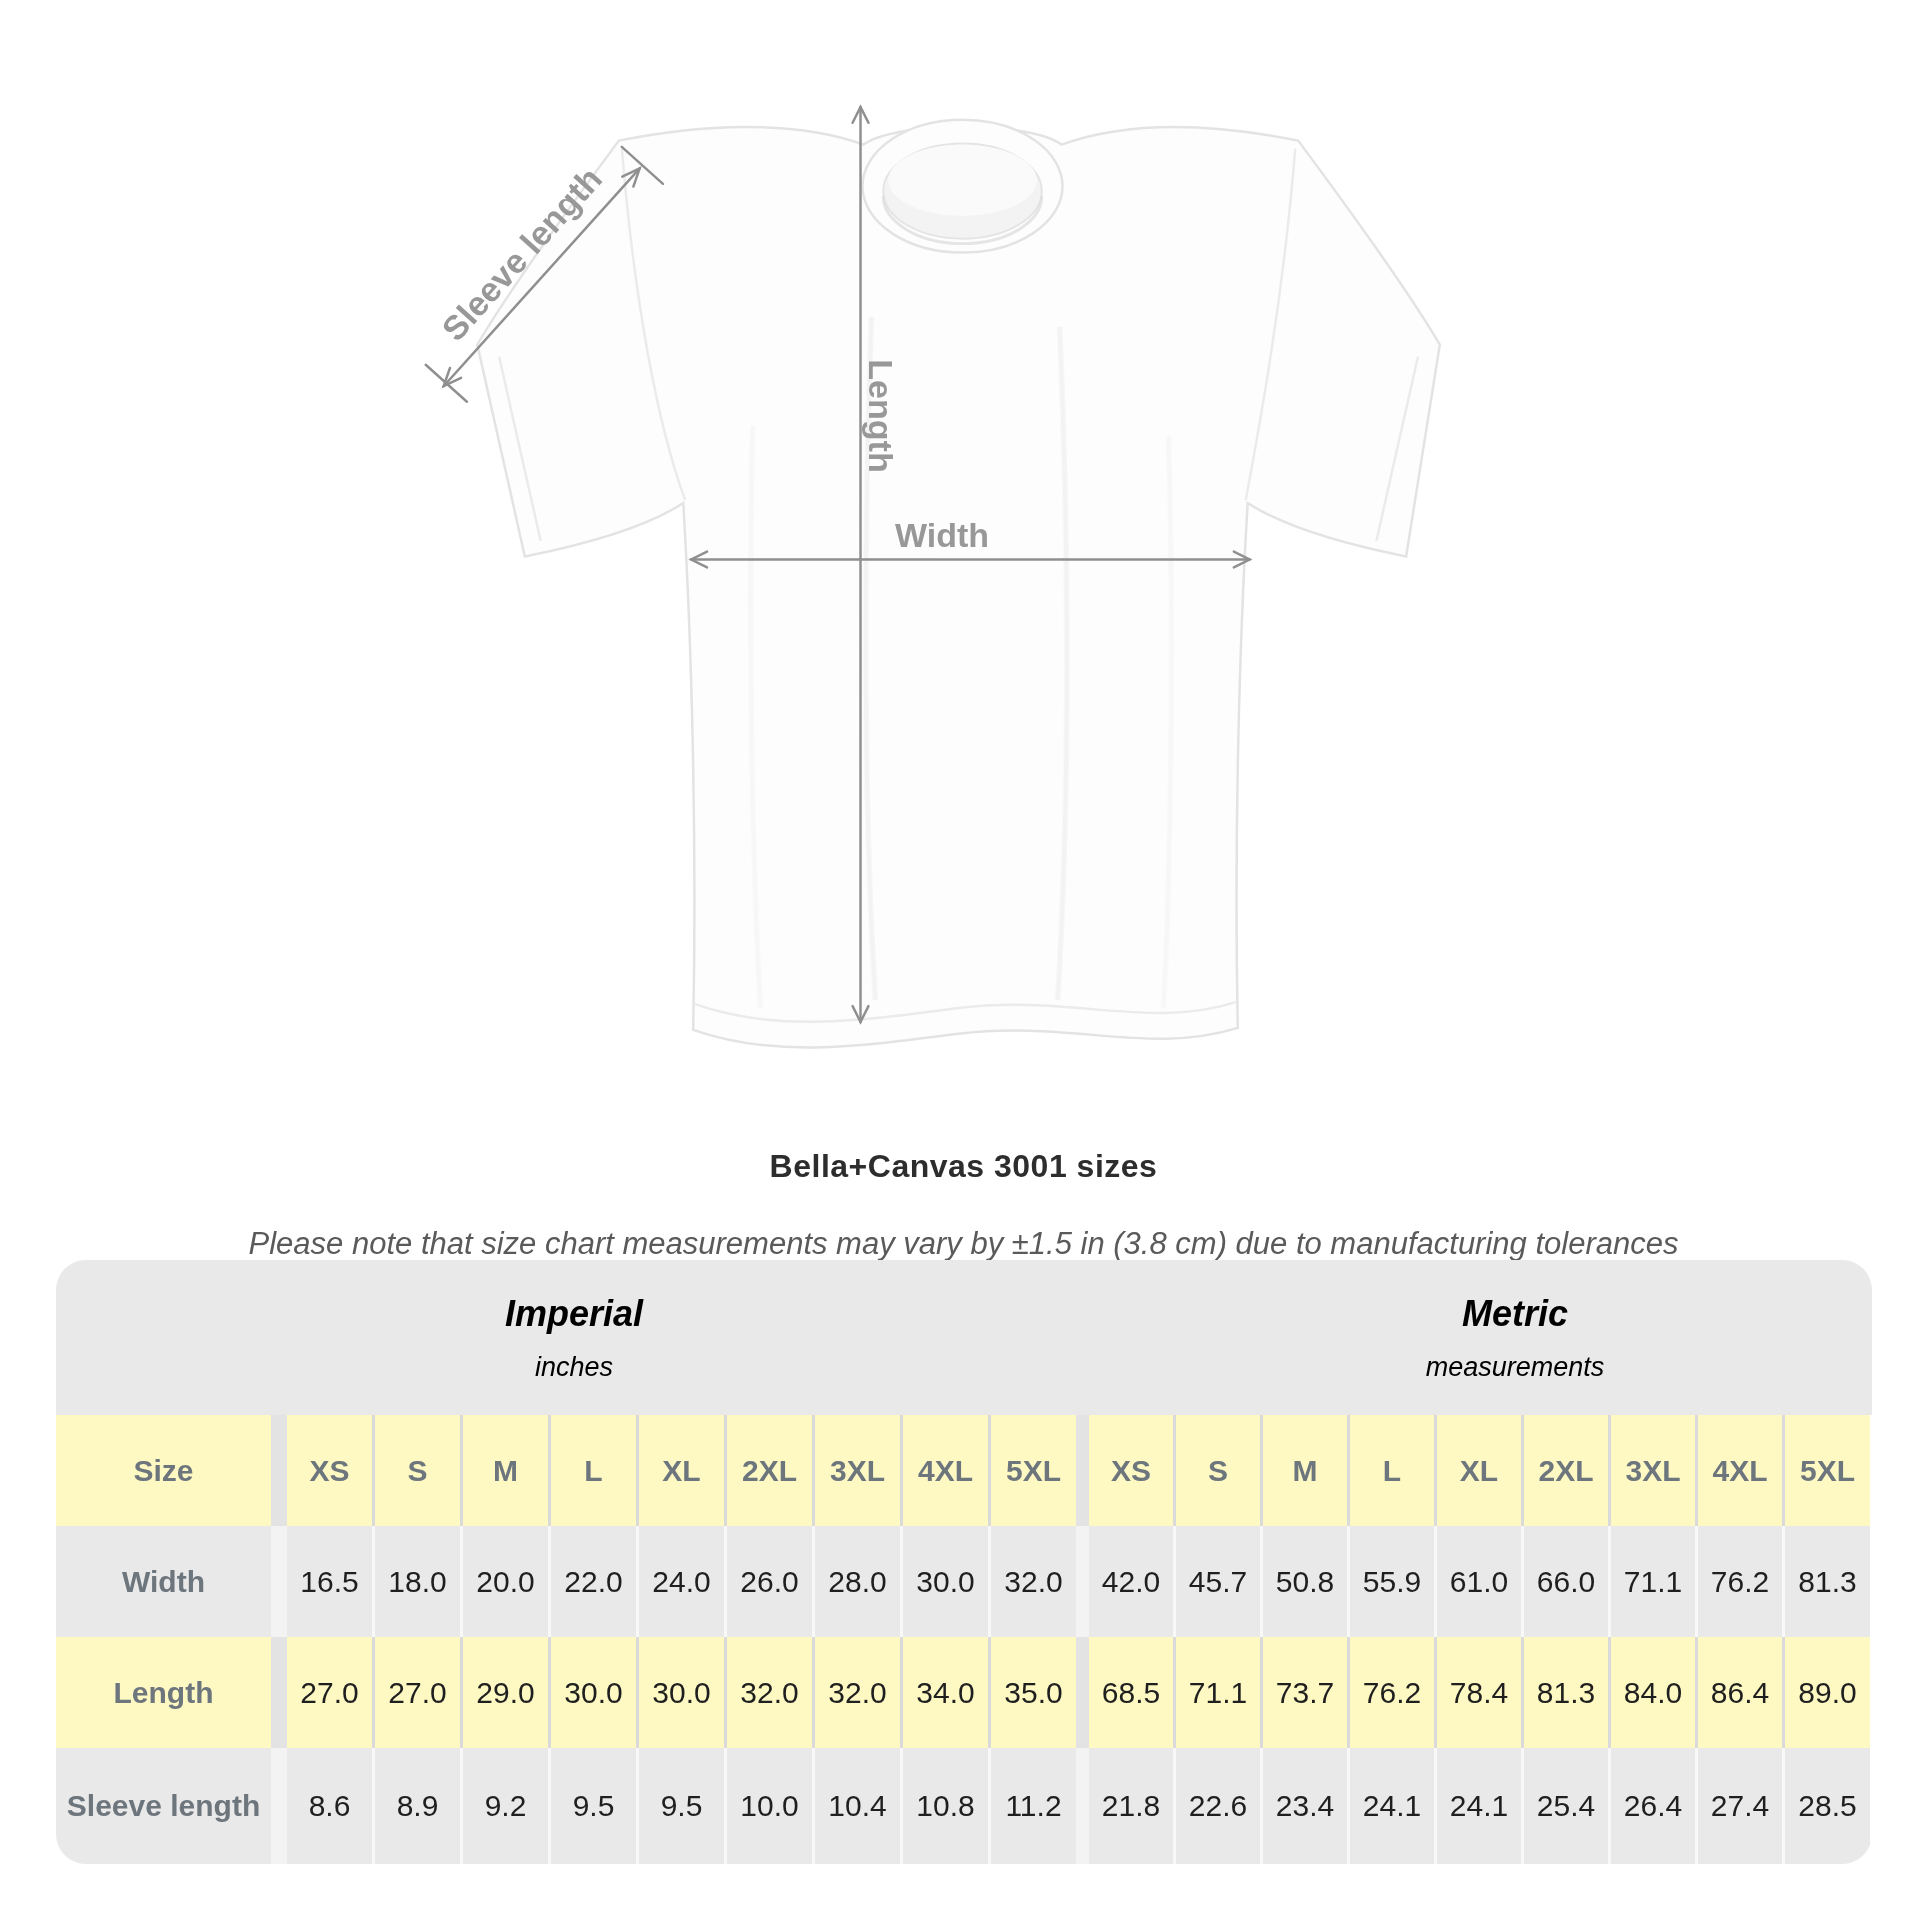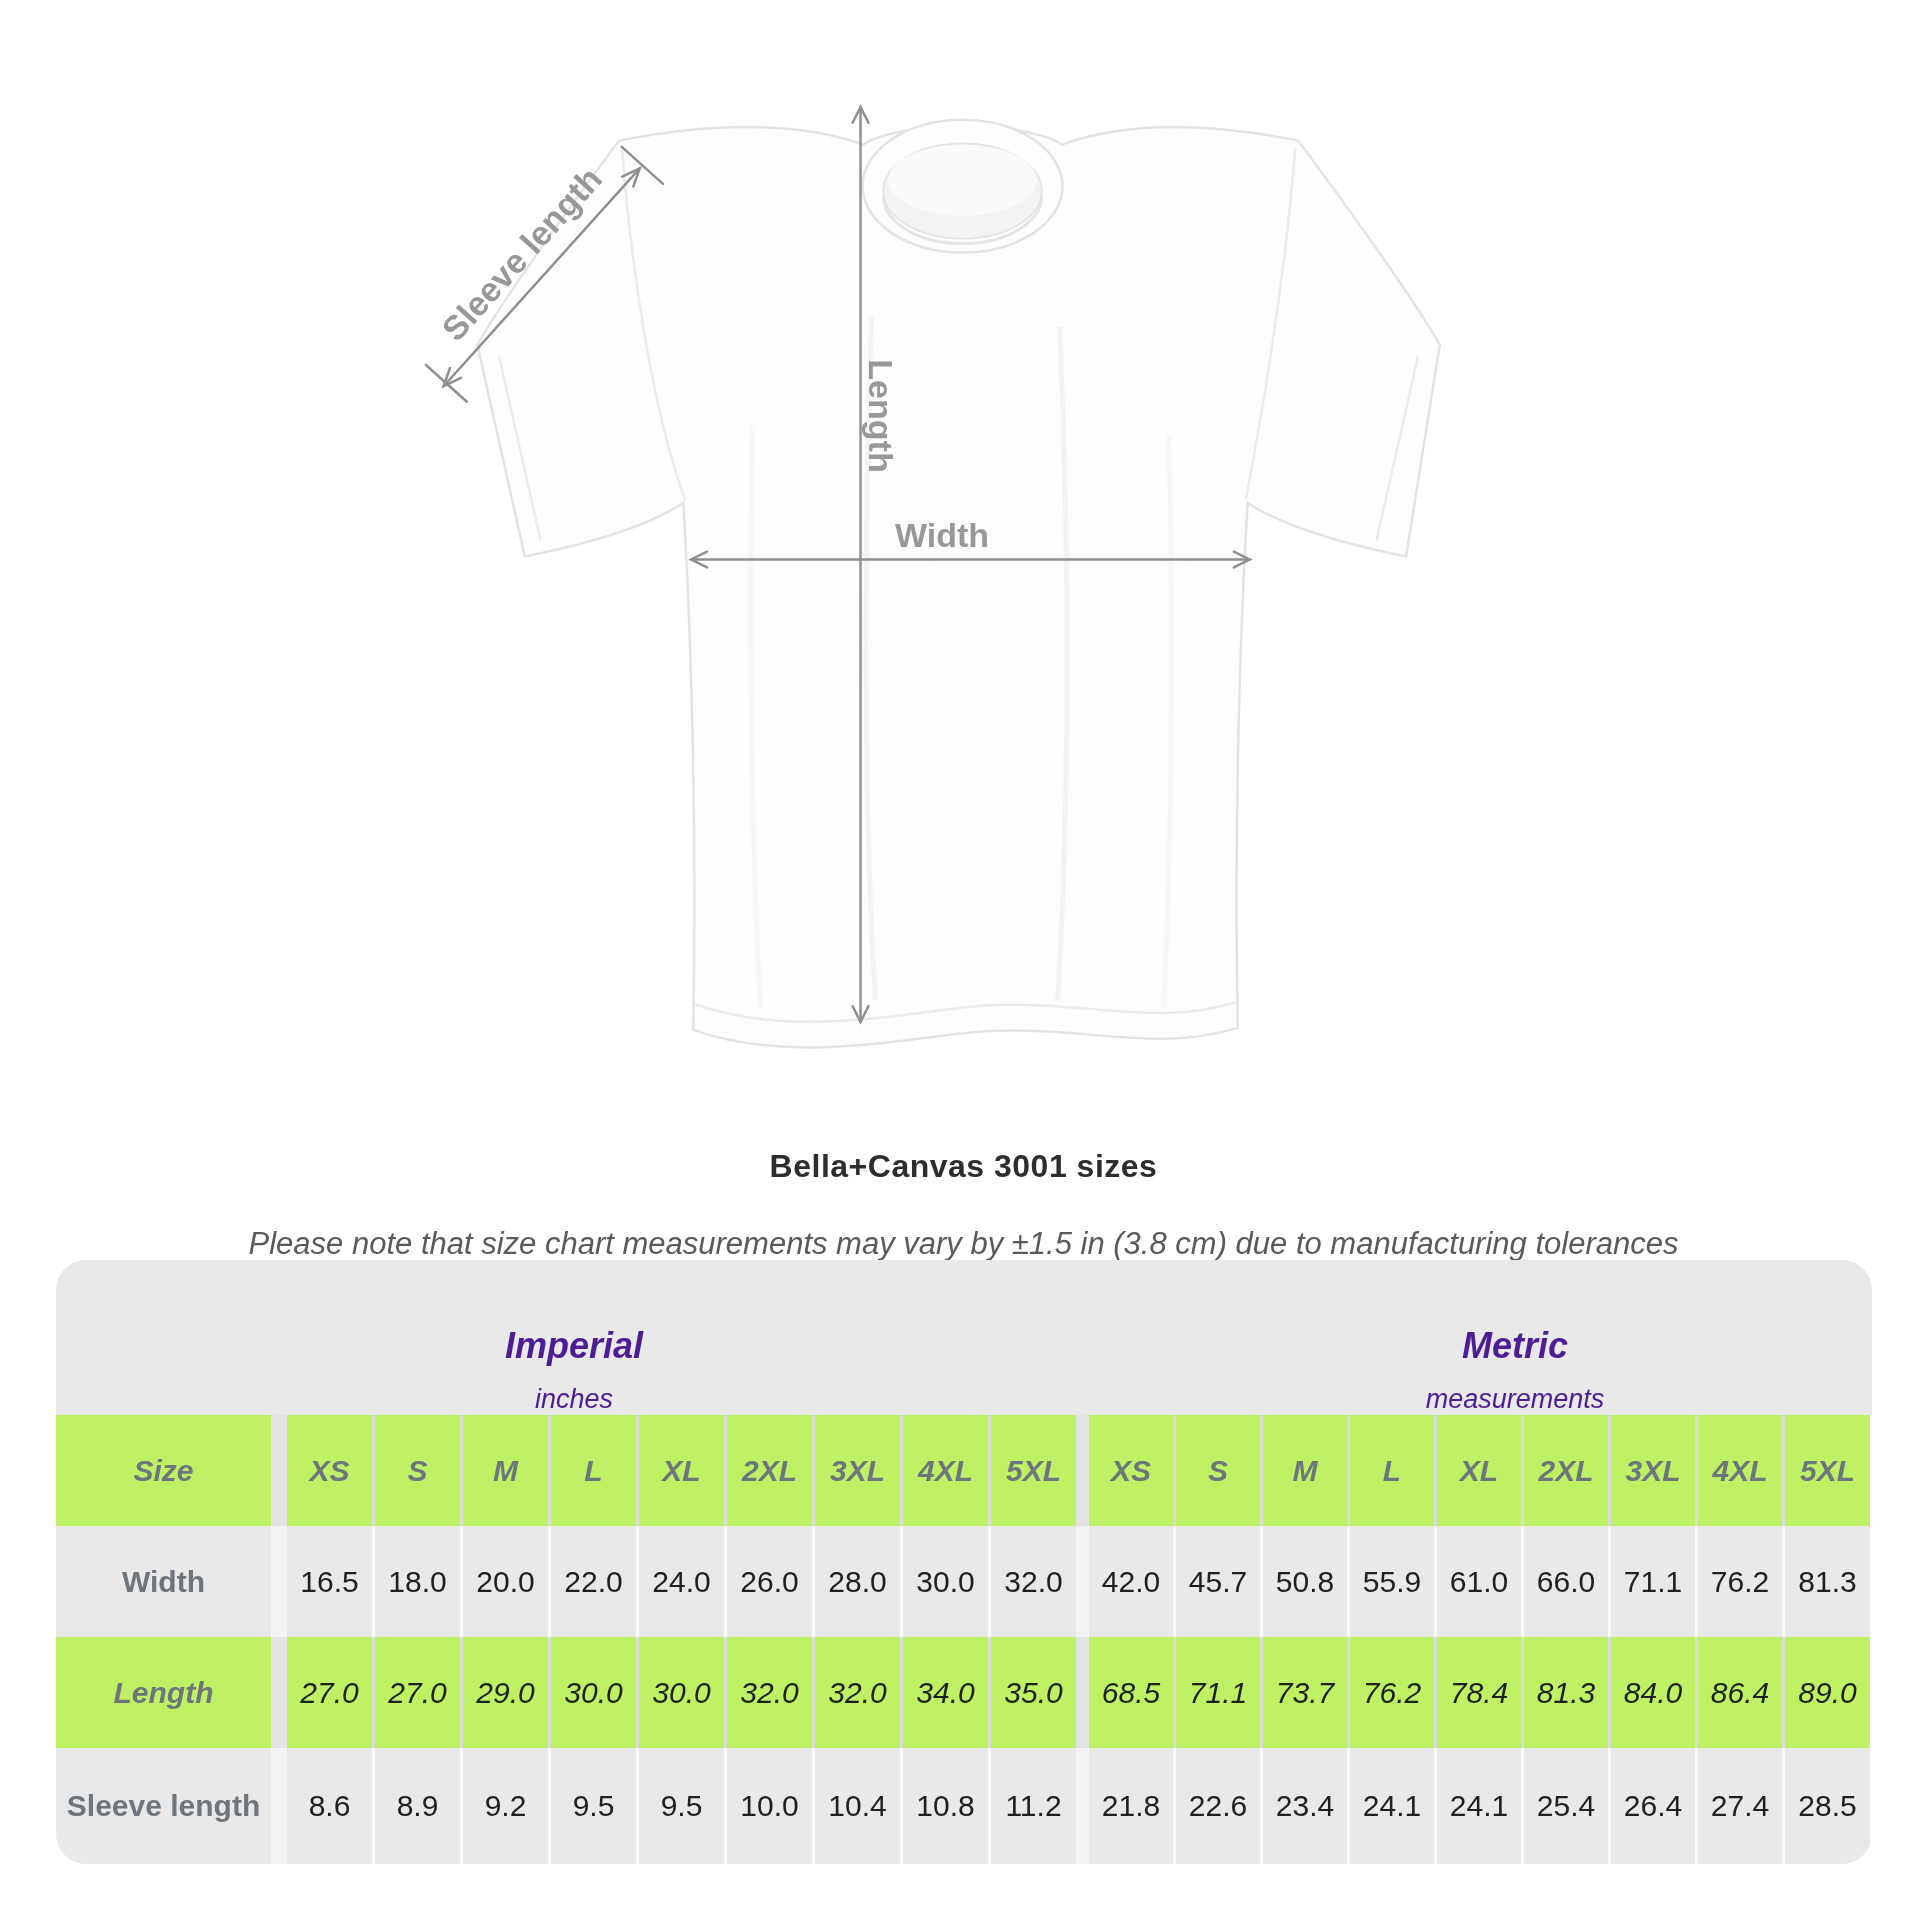--- a/index.html
+++ b/index.html
@@ -17,39 +17,39 @@
   .page-title{position:absolute;left:0;top:1148px;width:100%;text-align:center;
     font-size:32px;font-weight:bold;color:#2d2d2d;letter-spacing:0.5px;}
   .page-subtitle{position:absolute;left:0;top:1226px;width:100%;text-align:center;
     font-size:31px;font-style:italic;color:#5a5a5a;}
 
   
   .size-table{position:absolute;left:56px;top:1260px;width:1816px;height:604px;
     border-radius:30px;overflow:hidden;background:#ffffff;}
   .t-band{position:relative;height:155px;background:#e9e9e9;}
   .band-group{position:absolute;top:0;height:100%;transform:translateX(-50%);
-    display:flex;flex-direction:column;align-items:center;justify-content:flex-end;gap:6px;color:#4c1d95;}
+    display:flex;flex-direction:column;align-items:center;justify-content:center;gap:6px;color:#000000;}
   .band-imperial{left:518px;}
   .band-metric{left:1459px;}
   .band-title{font-size:36px;font-weight:bold;font-style:italic;}
   .band-unit{font-size:27px;font-style:italic;margin-top:11px;}
 
   .t-row{display:flex;width:100%;}
   .cell{display:flex;align-items:center;justify-content:center;}
   .label-cell{width:215px;font-size:30px;font-weight:bold;color:#6d757d;}
   .szcell{width:85px;font-size:30px;}
   .szcell.metric{width:84px;}
   .szcell.metric.last{width:85px;}
   .gut{width:3px;}
   .wgut1{width:16px;}
   .wgut2{width:13px;}
   .hdr .szcell{font-weight:bold;color:#6d757d;}
   .datarow .szcell{color:#1f1f1f;}
 
-  .row-white .cell{background:#bef264;font-style:italic;}
+  .row-white .cell{background:#fef9c3;}
   .row-white .gut{background:#dadada;}
   .row-white .wgut1,.row-white .wgut2{background:#e3e3e3;}
   .row-gray .cell{background:#e9e9e9;}
   .row-gray .gut{background:#f8f8f8;}
   .row-gray .wgut1,.row-gray .wgut2{background:#f3f3f3;}
 </style>
 </head>
 <body>
 
 <div id="page">

